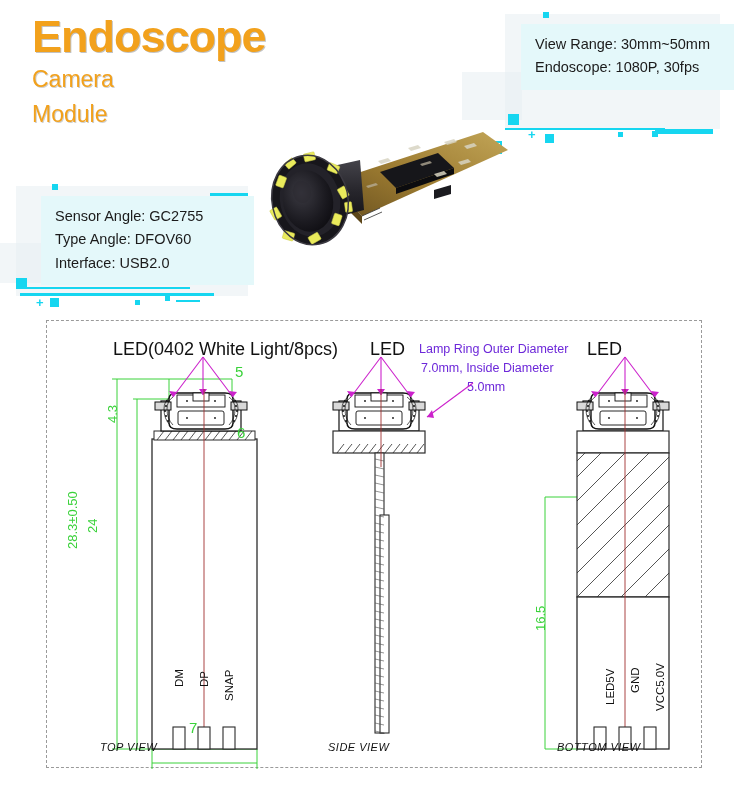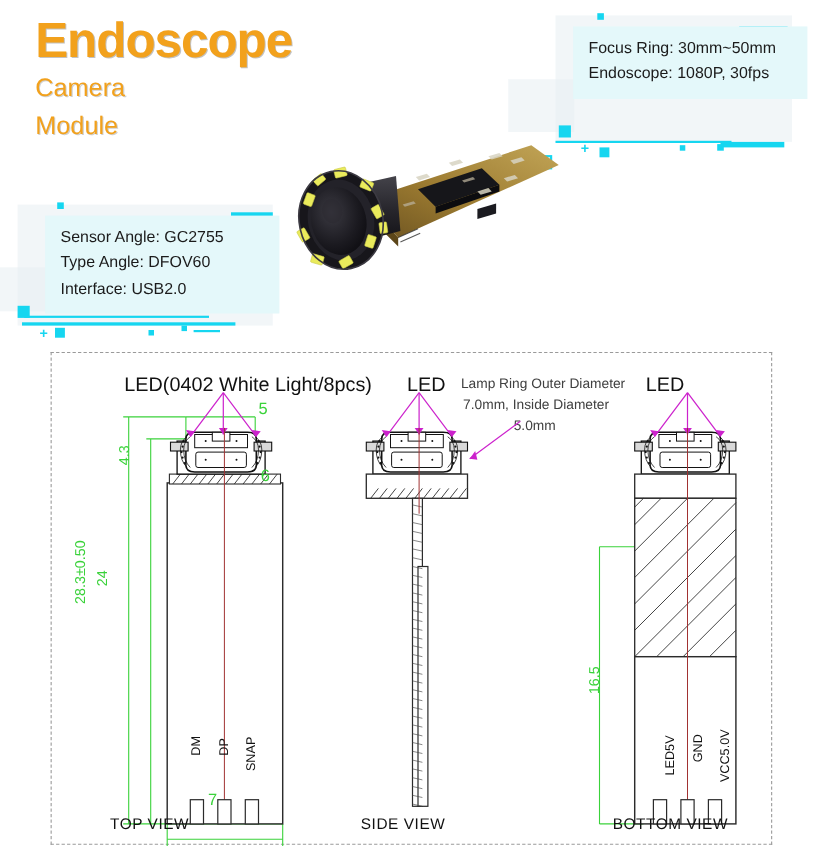--- a/index.html
+++ b/index.html
@@ -42,24 +42,24 @@
 
   
   .photo{position:absolute;left:258px;top:112px;width:250px;height:170px;}
 
   
   .panel{
     position:absolute;left:46px;top:320px;width:656px;height:448px;
     border:1px dashed #9a9a9a;background:#fff;box-sizing:border-box;
   }
   .view-label{
-    position:absolute;font-size:14px;color:#111;letter-spacing:.5px;
+    position:absolute;font-size:11px;color:#111;letter-spacing:.5px;font-style:italic;
   }
   .anno{position:absolute;font-size:18px;color:#111;white-space:nowrap;}
-  .anno-sm{position:absolute;font-size:12.5px;color:#404040;white-space:nowrap;}
+  .anno-sm{position:absolute;font-size:12.5px;color:#6d28d9;white-space:nowrap;}
   .dimtxt{
     position:absolute;color:#3ad23a;font-size:13px;white-space:nowrap;
   }
   .dimtxt.vert{transform:rotate(-90deg);transform-origin:left top;}
   .pinlbl{
     position:absolute;color:#111;font-size:11.5px;white-space:nowrap;
     transform:rotate(-90deg);transform-origin:left top;
   }
   svg{display:block;}
 </style>
@@ -167,21 +167,21 @@
         <rect x="18" y="66" width="11" height="8" rx="1" transform="rotate(290 23 70)"></rect>
         <rect x="27" y="48" width="10" height="7" rx="1" transform="rotate(320 32 51)"></rect>
         <rect x="86" y="92" width="10" height="7" rx="1" transform="rotate(82 91 95)"></rect>
       </g>
 
       <ellipse cx="52" cy="88" rx="38" ry="45" transform="rotate(-12 52 88)" fill="none" stroke="#3c3a42" stroke-width="1.5"></ellipse>
     </svg>
   </div>
 
   <div class="spec-box" style="left:521px;top:24px;width:185px;">
-    <div class="spec-line">Focus Ring: 30mm~50mm</div>
+    <div class="spec-line">View Range: 30mm~50mm</div>
     <div class="spec-line">Endoscope: 1080P, 30fps</div>
   </div>
 
   <div class="spec-box" style="left:41px;top:196px;width:185px;">
     <div class="spec-line">Sensor Angle: GC2755</div>
     <div class="spec-line">Type Angle: DFOV60</div>
     <div class="spec-line">Interface: USB2.0</div>
   </div>
 
   <div class="panel">

